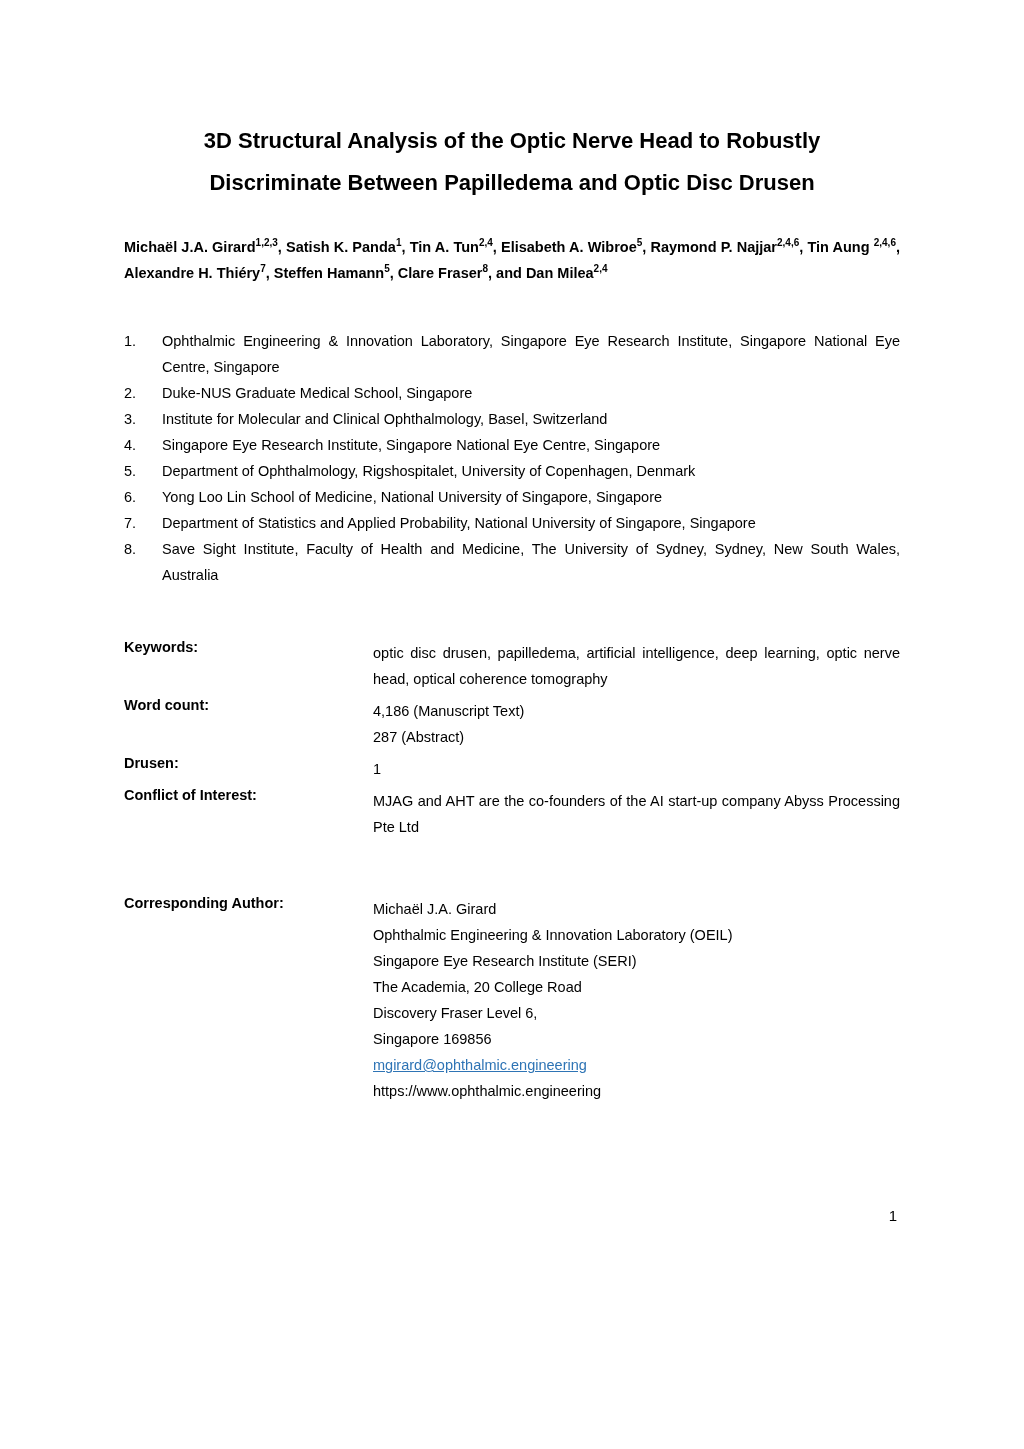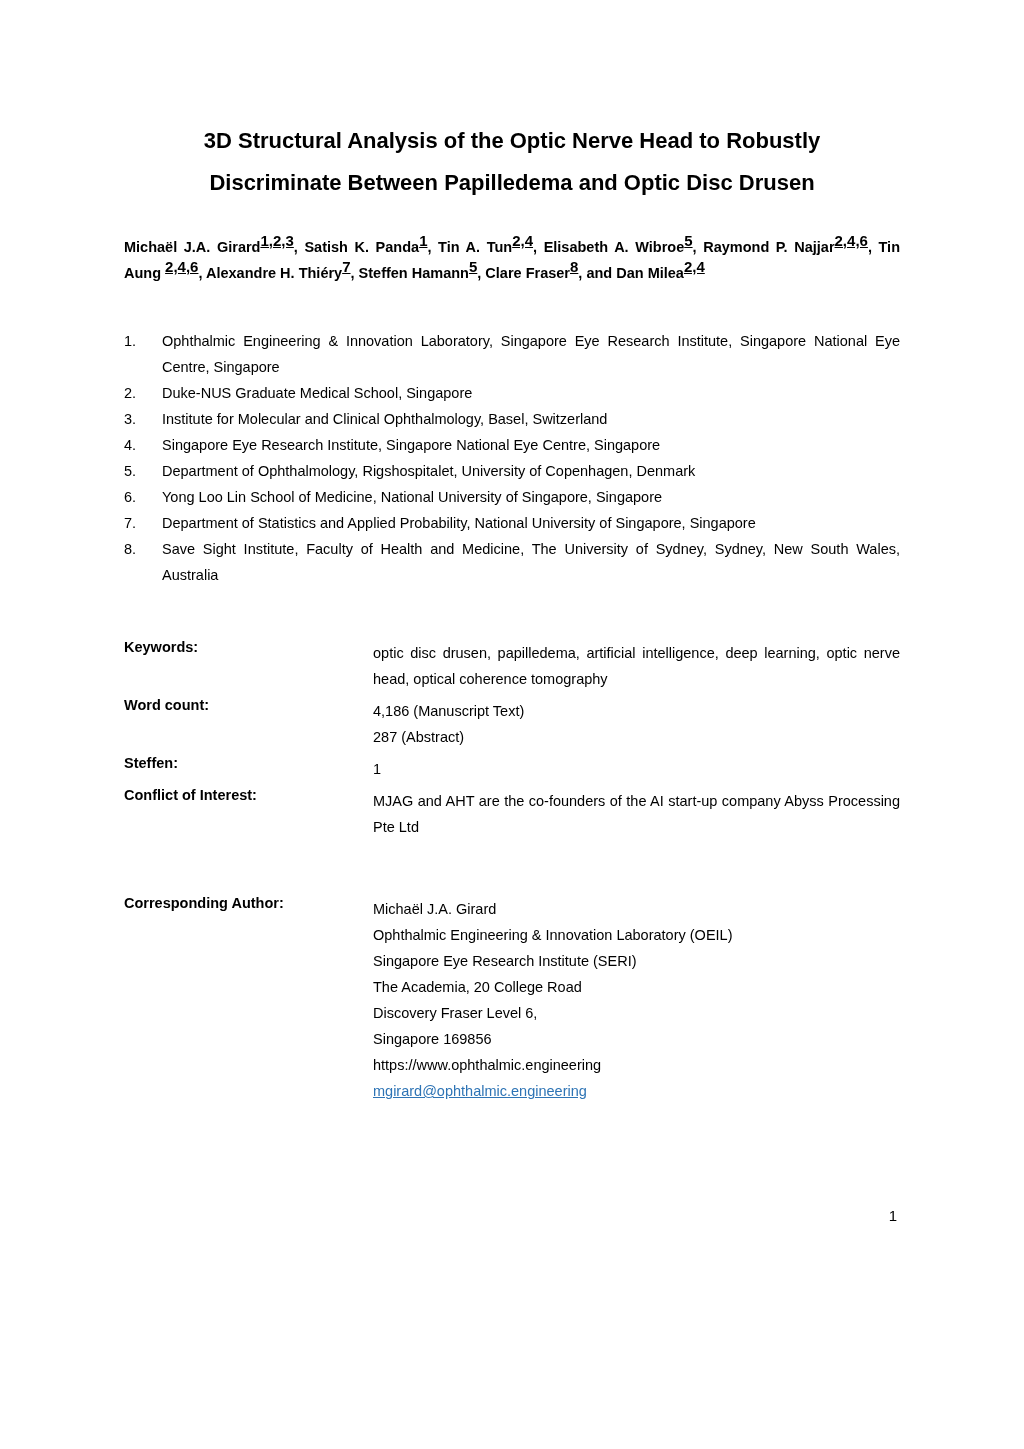--- a/index.html
+++ b/index.html
@@ -22,24 +22,23 @@
     font-weight: bold;
     text-align: center;
   }
   .title-line { display: block; }
   .authors {
     margin-top: 30px;
     font-weight: bold;
     text-align: justify;
   }
   sup {
-    font-size: 15px;
+    font-size: 10px;
     line-height: 0;
     vertical-align: super;
-    text-decoration: underline;
   }
   .affiliations { margin-top: 42px; }
   .aff-row { display: flex; }
   .aff-num { width: 38px; flex: none; }
   .aff-text { flex: 1; text-align: justify; }
   .meta-block { margin-top: 46px; }
   .meta-row { display: flex; }
   .meta-label { width: 249px; flex: none; font-weight: bold; }
   .meta-value { flex: 1; margin-top: 6px; }
   .meta-value .justify { text-align: justify; }
@@ -112,21 +111,21 @@
         </div>
       </div>
       <div class="meta-row">
         <div class="meta-label">Word count:</div>
         <div class="meta-value">
           <div>4,186 (Manuscript Text)</div>
           <div>287 (Abstract)</div>
         </div>
       </div>
       <div class="meta-row">
-        <div class="meta-label">Steffen:</div>
+        <div class="meta-label">Drusen:</div>
         <div class="meta-value">
           <div>1</div>
         </div>
       </div>
       <div class="meta-row">
         <div class="meta-label">Conflict of Interest:</div>
         <div class="meta-value">
           <div class="justify">MJAG and AHT are the co-founders of the AI start-up company Abyss Processing Pte Ltd</div>
         </div>
       </div>
@@ -134,20 +133,20 @@
 
   <div class="meta-row corr-block">
     <div class="meta-label">Corresponding Author:</div>
     <div class="meta-value">
         <div>Michaël J.A. Girard</div>
         <div>Ophthalmic Engineering &amp; Innovation Laboratory (OEIL)</div>
         <div>Singapore Eye Research Institute (SERI)</div>
         <div>The Academia, 20 College Road</div>
         <div>Discovery Fraser Level 6,</div>
         <div>Singapore 169856</div>
+        <div><a class="email-link">mgirard@ophthalmic.engineering</a></div>
         <div>https://www.ophthalmic.engineering</div>
-        <div><a class="email-link">mgirard@ophthalmic.engineering</a></div>
       </div>
   </div>
 
   <div class="page-number">1</div>
 
 </div>
 
 </body></html>

